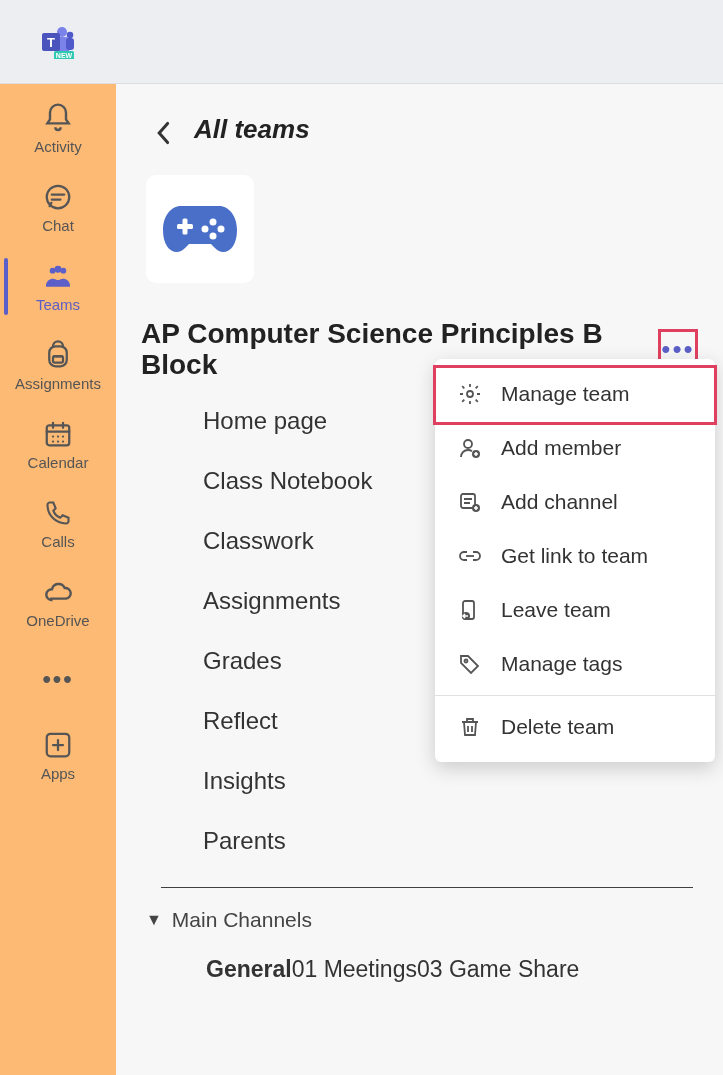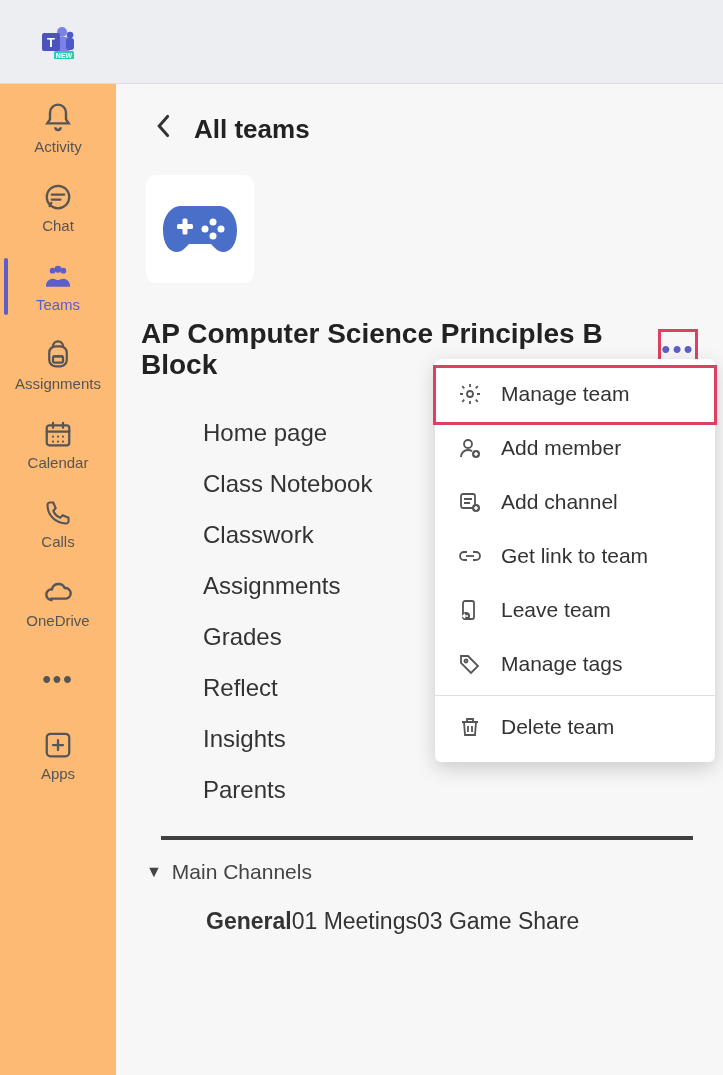--- a/index.html
+++ b/index.html
@@ -7,28 +7,28 @@
   .top-bar { height: 84px; background: #eceef2; display: flex; align-items: center; padding-left: 40px; border-bottom: 1px solid #ddd; }
   .teams-logo { width: 34px; height: 34px; position: relative; }
   .main-container { display: flex; height: calc(1075px - 84px); }
   .app-rail { width: 116px; background: #fdba74; display: flex; flex-direction: column; align-items: center; padding-top: 10px; gap: 10px; }
   .rail-item { width: 100%; display: flex; flex-direction: column; align-items: center; padding: 8px 0 8px 0; cursor: pointer; color: #555; position: relative; }
   .rail-item.selected { color: #5b5fc7; }
   .rail-item.selected::before { content: ''; position: absolute; left: 4px; top: 6px; bottom: 6px; width: 4px; background: #5b5fc7; border-radius: 3px; }
   .rail-icon { width: 32px; height: 32px; display: flex; align-items: center; justify-content: center; margin-bottom: 4px; }
   .rail-label { font-size: 15px; }
   .content { flex: 1; background: #f7f7f7; position: relative; padding: 30px 25px 0 25px; }
-  .back-row { display: flex; align-items: flex-start; gap: 22px; margin-bottom: 30px; padding-left: 15px; }
+  .back-row { display: flex; align-items: flex-end; gap: 22px; margin-bottom: 30px; padding-left: 15px; font-style: italic; }
   .back-row .chev { font-size: 22px; color: #333; cursor: pointer; }
   .back-row .label { font-size: 26px; font-weight: 600; color: #222; cursor: pointer; }
   .team-avatar { width: 108px; height: 108px; background: #fff; border-radius: 10px; display: flex; align-items: center; justify-content: center; margin-left: 5px; margin-bottom: 36px; }
-  .team-title-row { display: flex; align-items: center; justify-content: space-between; margin-bottom: 28px; }
+  .team-title-row { display: flex; align-items: center; justify-content: space-between; margin-bottom: 16px; }
   .team-title { font-size: 28px; font-weight: 700; color: #222; line-height: 1.1; }
   .more-btn { width: 42px; height: 42px; display: flex; align-items: center; justify-content: center; cursor: pointer; color: #5b5fc7; font-size: 26px; letter-spacing: 2px; border: 3px solid #e04060; position: relative; }
-  .tab-list { display: flex; flex-direction: column; gap: 3px; padding-left: 42px; padding-bottom: 22px; border-bottom: 4px solid #404040; margin-left: 20px; margin-right: 5px; }
+  .tab-list { display: flex; flex-direction: column; gap: 12px; padding-left: 42px; padding-bottom: 22px; border-bottom: 1px solid #404040; margin-left: 20px; margin-right: 5px; }
   .tab-item { font-size: 24px; color: #333; padding: 10px 0; cursor: pointer; }
   .section-header { display: flex; align-items: center; gap: 10px; font-size: 21px; color: #444; padding: 20px 0 14px 5px; cursor: pointer; margin-left: 0; }
   .caret { font-size: 16px; color: #444; }
   .channel-list { display: flex; flex-direction: row; padding-left: 65px; }
   .channel-item { font-size: 23px; color: #333; padding: 10px 0; cursor: pointer; }
   .channel-item.selected { font-weight: 600; }
   .context-menu { position: absolute; top: 275px; right: 8px; width: 280px; background: #fff; border-radius: 6px; box-shadow: 0 6px 20px rgba(0,0,0,0.18); padding: 8px 0; z-index: 100; }
   .menu-item { display: flex; align-items: center; gap: 18px; padding: 14px 22px; cursor: pointer; color: #333; font-size: 21px; }
   .menu-divider { height: 1px; background: #e0e0e0; margin: 4px 0; }
   .menu-highlight { position: absolute; border: 3px solid #e04060; pointer-events: none; }

